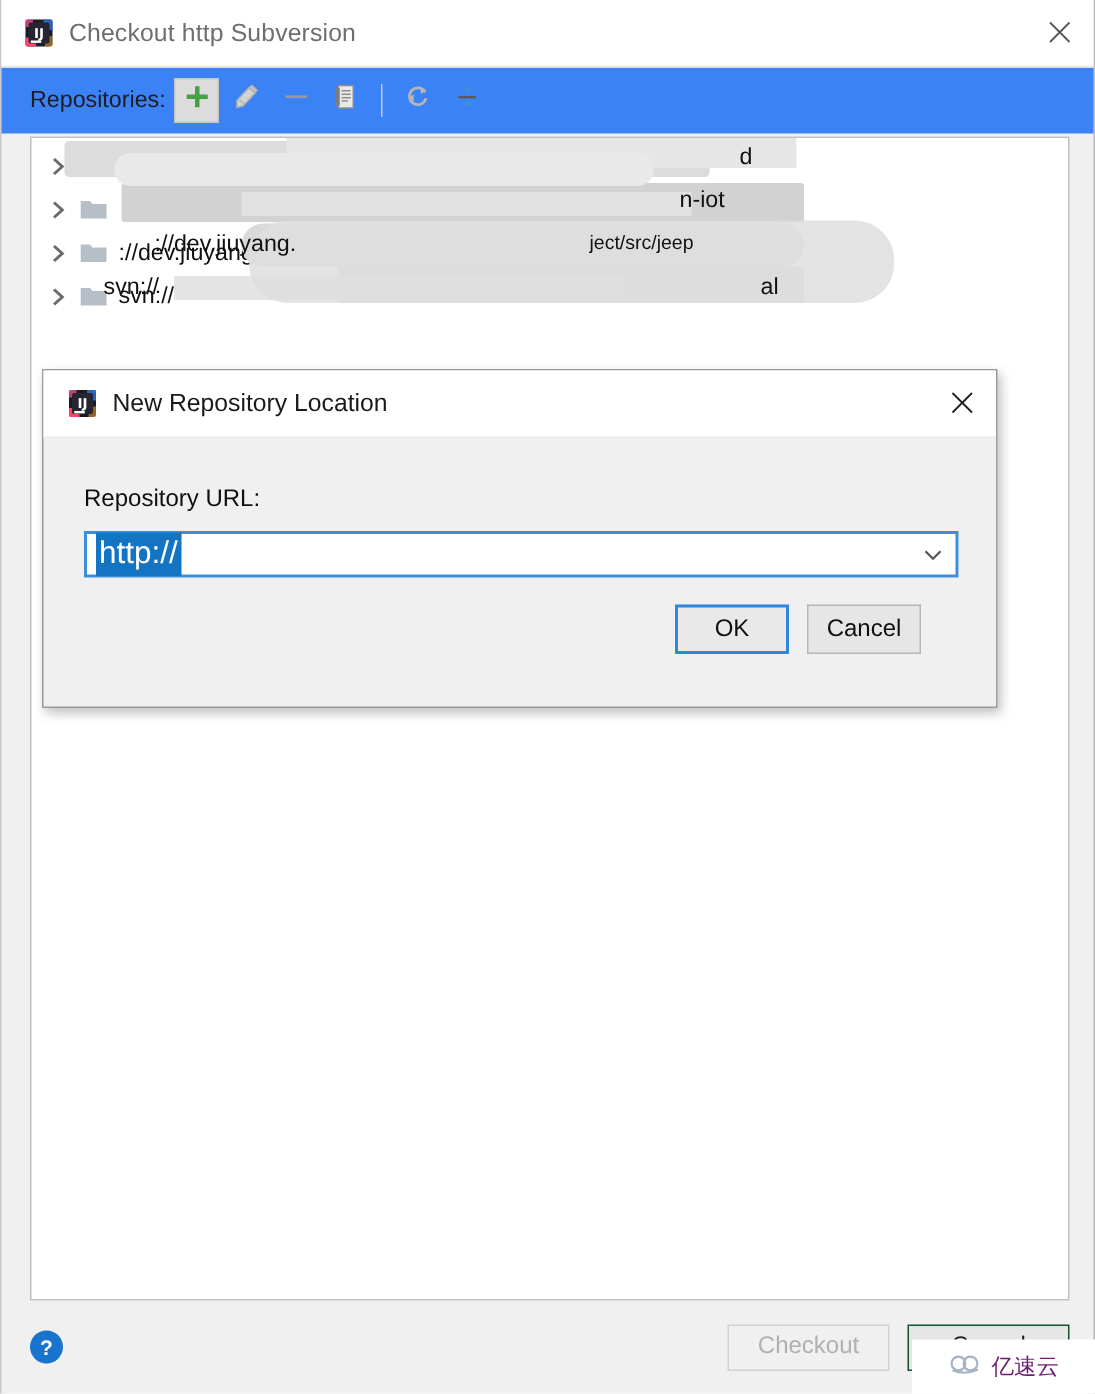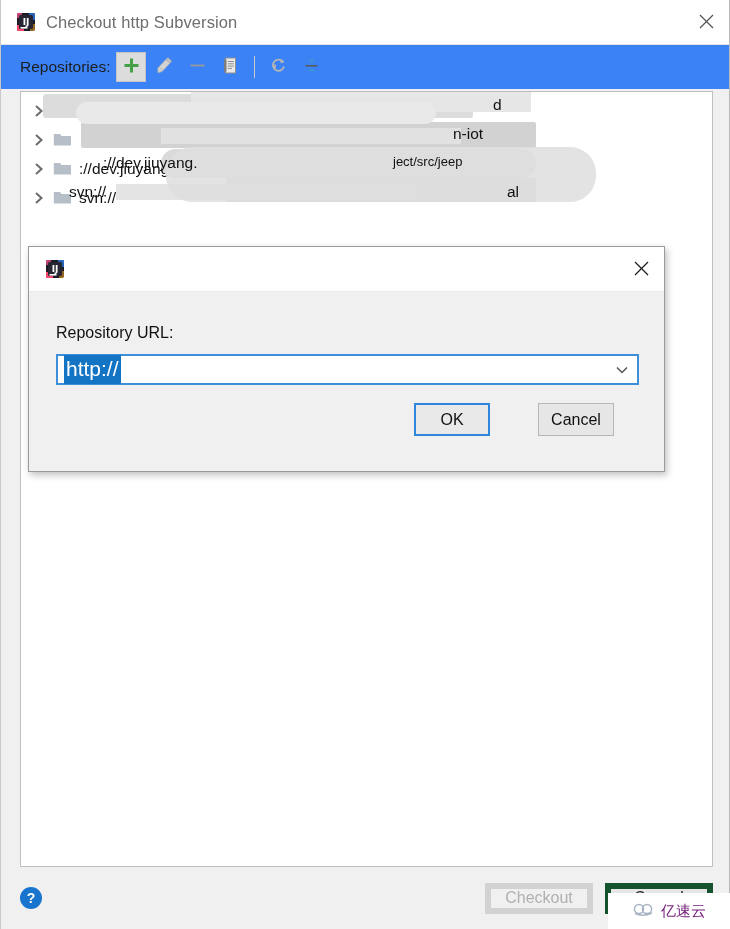--- a/index.html
+++ b/index.html
@@ -167,21 +167,21 @@
     font-size: 14px;
     font-weight: bold;
     flex: 0 0 auto;
   }
   #bottom-spacer { flex: 1 1 auto; }
   .dlg-btn {
     min-width: 108px;
     height: 31px;
     font-size: 16px;
     background: #e6e6e6;
-    border: 6px solid #14532d;
+    border: 1px solid #14532d;
     color: #1d1d1d;
     display: flex; align-items: center; justify-content: center;
     box-sizing: border-box;
     margin-left: 12px;
   }
   .dlg-btn.disabled {
     color: #b0b0b0;
     background: #f0f0f0;
     border-color: #d2d2d2;
   }
@@ -253,21 +253,20 @@
   #url-caret {
     position: absolute;
     right: 0; top: 0; bottom: 0;
     width: 30px;
     display: flex; align-items: center; justify-content: center;
   }
   #modal-buttons {
     display: flex;
     justify-content: flex-end;
     padding: 18px 25px 0 0;
-    gap: 36px;
   }
   .mdlg-btn {
     min-width: 76px;
     height: 33px;
     font-size: 16px;
     background: #e6e6e6;
     border: 1px solid #b6b6b6;
     color: #101010;
     display: flex; align-items: center; justify-content: center;
     box-sizing: border-box;
@@ -486,20 +485,21 @@
         <rect x="1" y="1" width="18" height="18" rx="2" fill="#1b1b25"></rect>
         <path d="M1 13 L1 18 Q1 19 2 19 L8 19 L8 13 Z" fill="#f4476b"></path>
         <path d="M13 1 L19 1 L19 8 L13 8 Z" fill="#2b6fd4" opacity="0.85"></path>
         <path d="M1 1 L6 1 L6 6 L1 6 Z" fill="#e94c89" opacity="0.8"></path>
         <path d="M14 12 L19 12 L19 19 L14 19 Z" fill="#f5a623" opacity="0.55"></path>
         <rect x="3" y="3" width="14" height="14" rx="1.5" fill="#262633"></rect>
         <text x="10" y="13" font-family="DejaVu Sans, sans-serif" font-size="9" font-weight="bold" fill="#ffffff" text-anchor="middle">IJ</text>
         <rect x="4.5" y="15" width="7" height="1.6" fill="#ffffff"></rect>
       </svg>
     </span>
+    <span id="modal-title-text">New Repository Location</span>
     <div id="modal-close">
       <svg width="17" height="17" viewBox="0 0 17 17">
         <line x1="2" y1="2" x2="15" y2="15" stroke="#1e1e1e" stroke-width="1.2"></line>
         <line x1="15" y1="2" x2="2" y2="15" stroke="#1e1e1e" stroke-width="1.2"></line>
       </svg>
     </div>
   </div>
 
   <div id="modal-body">
     <div id="url-label">Repository URL:</div>

